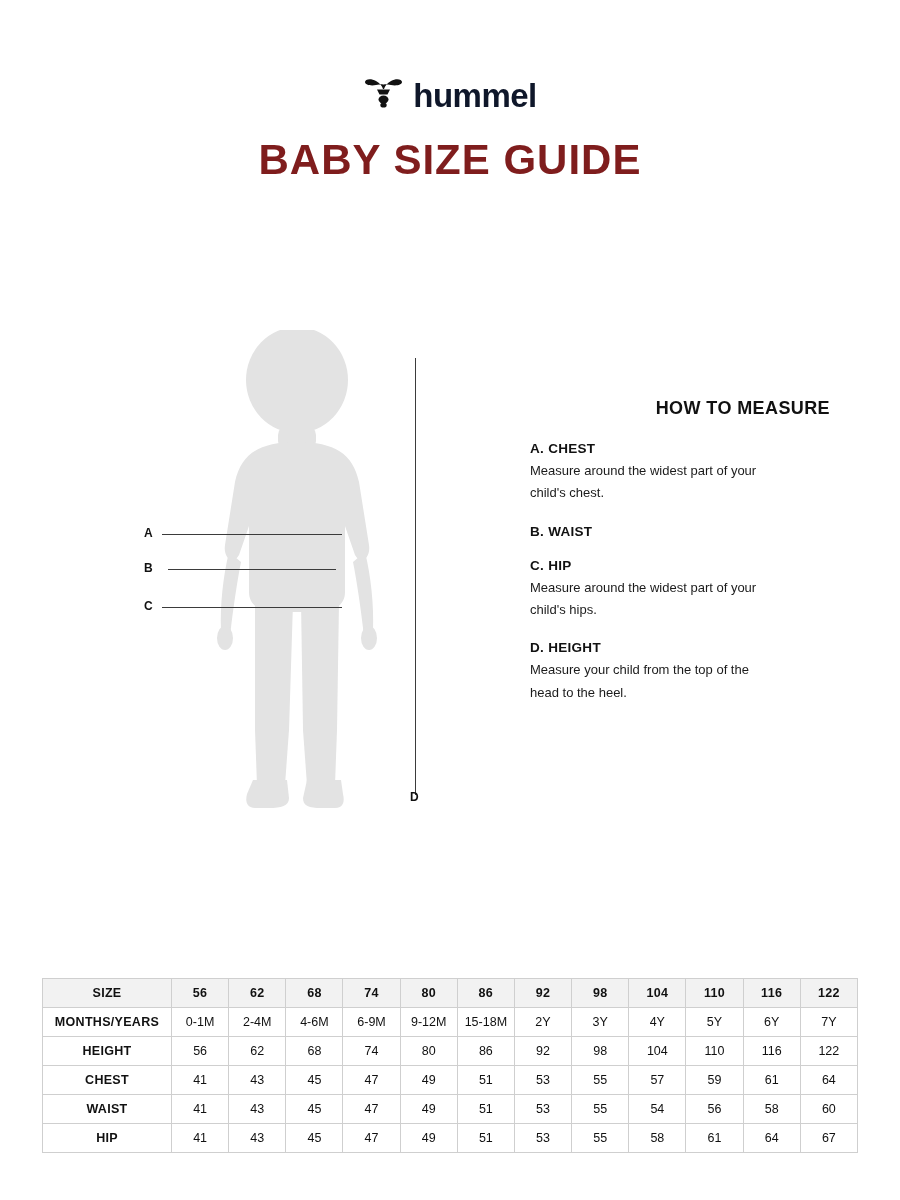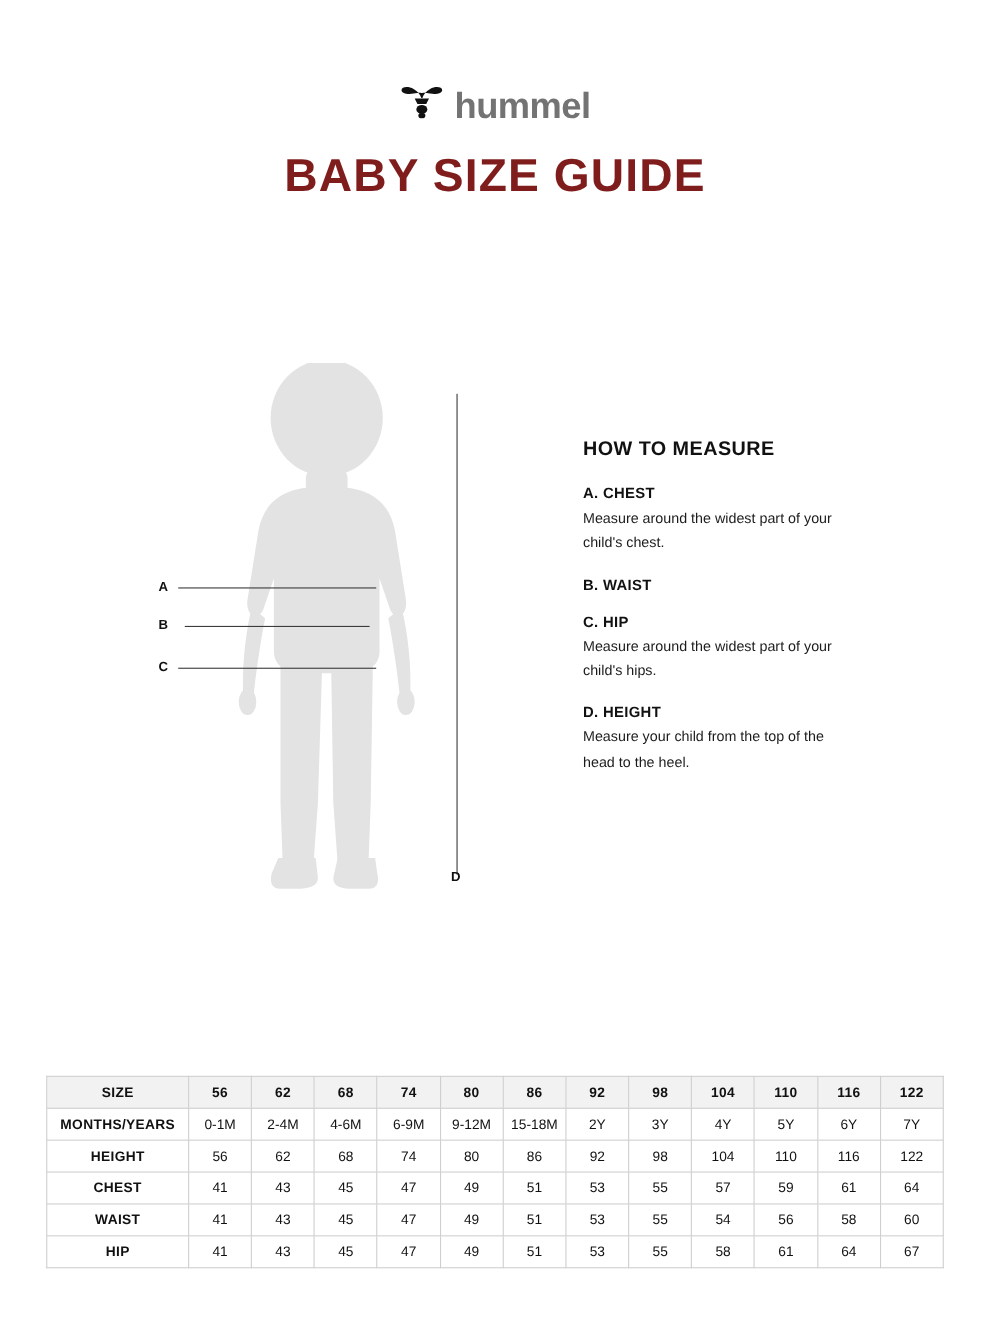--- a/index.html
+++ b/index.html
@@ -36,21 +36,21 @@
     align-items: center;
     gap: 8px;
   }
   .brand-logo {
     display: block;
   }
   .brand-name {
     font-size: 33px;
     font-weight: bold;
     letter-spacing: -0.5px;
-    color: #737373;
+    color: #0f172a;
     line-height: 1;
   }
 
   .page-title {
     position: absolute;
     top: 136px;
     left: 0;
     width: 900px;
     text-align: center;
     font-size: 42px;
@@ -118,20 +118,21 @@
     top: 398px;
     left: 530px;
     width: 300px;
   }
   .howto-title {
     font-size: 18px;
     font-weight: bold;
     letter-spacing: 0.4px;
     margin-bottom: 22px;
     color: #111111;
+    text-align: right;
   }
   .howto-item {
     margin-bottom: 19px;
   }
   .howto-item-title {
     font-size: 13.5px;
     font-weight: bold;
     letter-spacing: 0.3px;
     margin-bottom: 4px;
     color: #111111;

